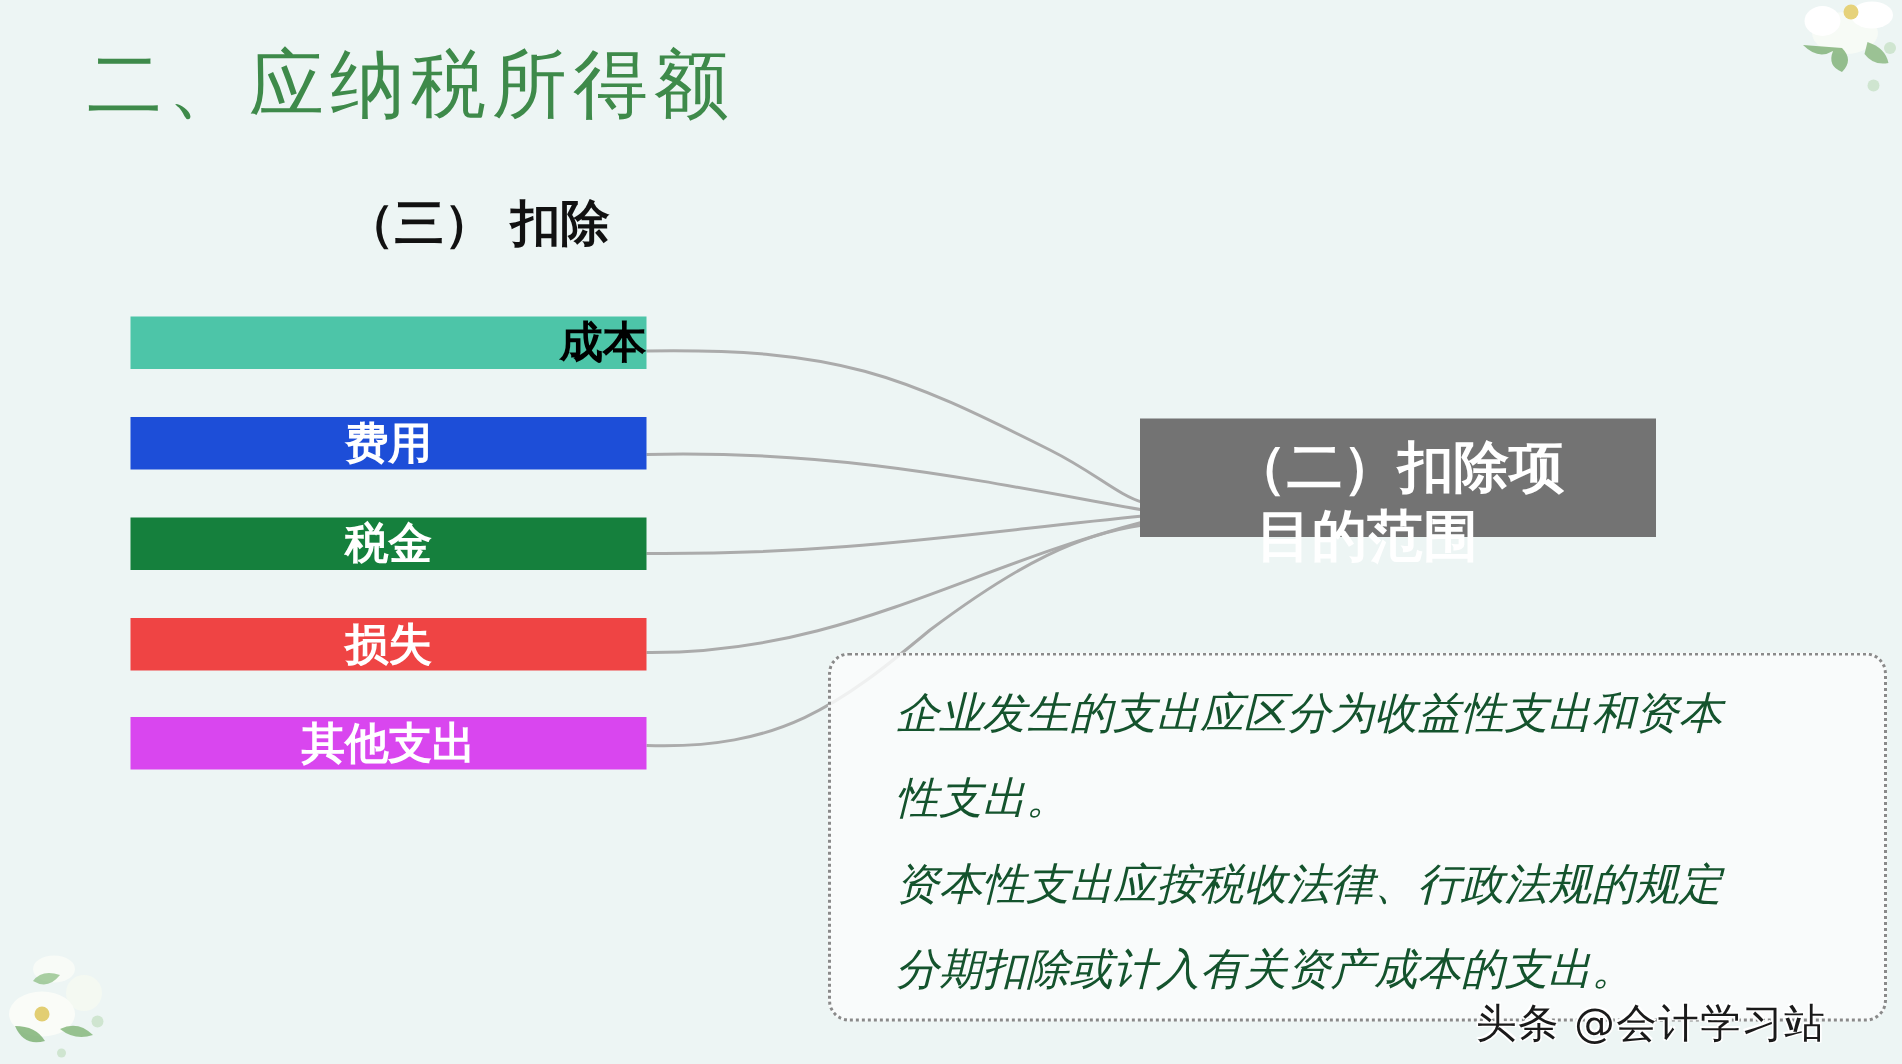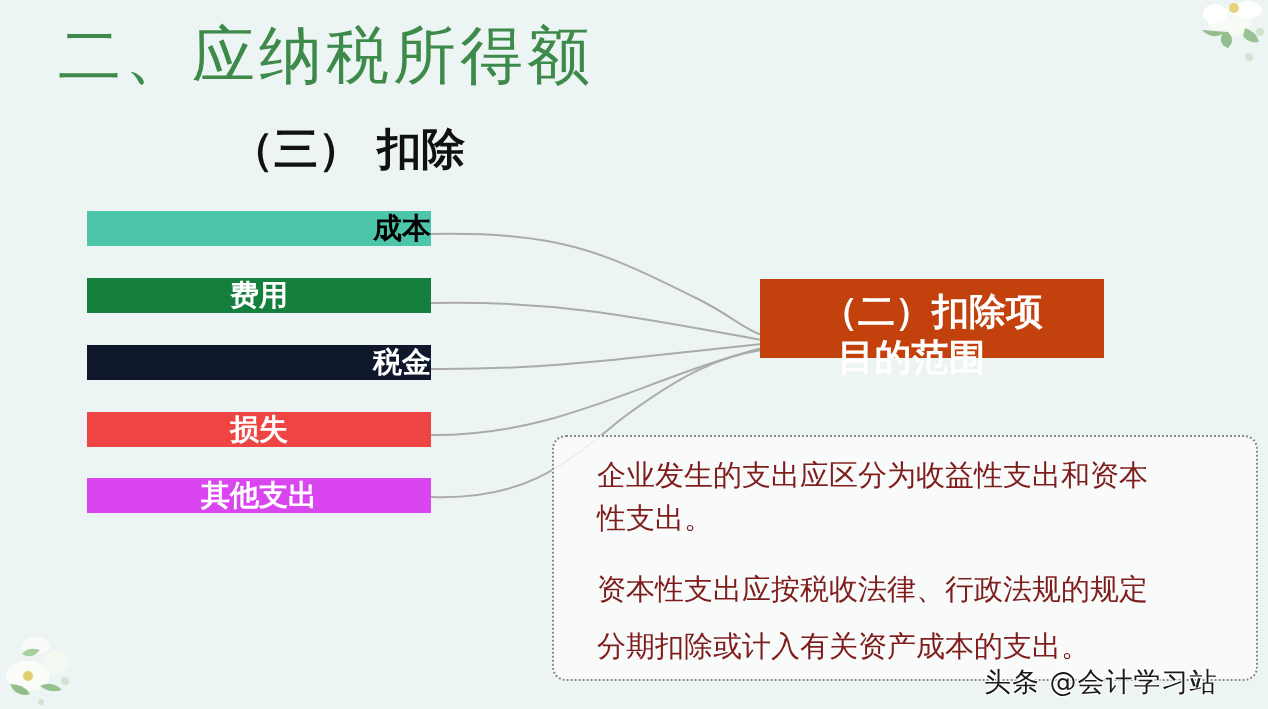--- a/index.html
+++ b/index.html
@@ -3,50 +3,50 @@
 <meta charset="utf-8">
 <style>
   html, body { margin: 0; padding: 0; }
   body {
     width: 1268px; height: 709px; overflow: hidden; position: relative;
     background: #EDF5F4;
     font-family: "DejaVu Sans", "Liberation Sans", sans-serif;
   }
   .title {
     position: absolute; left: 58px; top: 26px;
-    font-size: 63px; color: #3E8A4A; letter-spacing: 4px; line-height: 60px;
+    font-size: 50px; color: #3E8A4A; letter-spacing: 4px; line-height: 60px;
     font-weight: normal;
   }
   .subtitle {
     position: absolute; left: 230px; top: 124px;
-    font-size: 44px; font-weight: bold; color: #111; line-height: 50px;
+    font-size: 33px; font-weight: bold; color: #111; line-height: 50px;
   }
   .cat {
     position: absolute; left: 87px; width: 344px; height: 35px;
     display: flex; align-items: center; justify-content: center;
     font-size: 29px; font-weight: bold; color: #fff;
     box-sizing: border-box;
   }
   .cat.right { justify-content: flex-end; color: #000; padding-right: 0; }
   .target {
     position: absolute; left: 760px; top: 279px; width: 344px; height: 79px;
-    background: #c2410c; color: #fff; font-weight: bold;
+    background: #737373; color: #fff; font-weight: bold;
     font-size: 37px; line-height: 46px; box-sizing: border-box;
     padding-top: 10px; text-align: center;
   }
   .target .l1 { display:block; padding-left: 0px; }
   .target .l2 { display:block; padding-right: 60px; padding-left: 19px; }
   .note {
     position: absolute; left: 552px; top: 435px; width: 706px; height: 246px;
     border: 2px dotted #8a8a8a; border-radius: 14px; box-sizing: border-box;
     background: rgba(250,252,252,0.85);
   }
   .note p {
     margin: 0; position: absolute; left: 43px;
-    font-size: 29px; color: #7f1d1d; line-height: 57px;
+    font-size: 29px; color: #14532d; line-height: 57px; font-style: italic;
   }
   .watermark {
     position: absolute; left: 984px; top: 664px;
     font-size: 27px; color: #1a1a1a; letter-spacing: 1px;
     text-shadow: 1px 1px 0 #fff, -1px -1px 0 #fff, 1px -1px 0 #fff, -1px 1px 0 #fff;
   }
   svg.links { position: absolute; left: 0; top: 0; }
   .flower { position: absolute; }
 </style>
 </head>
@@ -83,38 +83,38 @@
   <circle cx="65" cy="49" r="4" fill="#CFE5D0"></circle>
   <circle cx="41" cy="70" r="3" fill="#CFE5D0"></circle>
 </svg>
 
 <div class="title">二、应纳税所得额</div>
 <div class="subtitle">（三） 扣除</div>
 
 <div class="cat right" style="top:211px; background:#4DC5A8;">
   <span>成本</span>
 </div>
-<div class="cat" style="top:278px; background:#15803d;">
+<div class="cat" style="top:278px; background:#1d4ed8;">
   <span>费用</span>
 </div>
-<div class="cat" style="top:345px; background:#0f172a;justify-content:flex-end;">
+<div class="cat" style="top:345px; background:#15803d;">
   <span>税金</span>
 </div>
 <div class="cat" style="top:412px; background:#ef4444;">
   <span>损失</span>
 </div>
 <div class="cat" style="top:478px; background:#d946ef;">
   <span>其他支出</span>
 </div>
 
 <div class="target">
   <span class="l1">（二）扣除项</span>
   <span class="l2">目的范围</span>
 </div>
 
 <div class="note">
   <p style="top:10px;">企业发生的支出应区分为收益性支出和资本</p>
-  <p style="top:53px;">性支出。</p>
+  <p style="top:67px;">性支出。</p>
   <p style="top:181px;">分期扣除或计入有关资产成本的支出。</p>
   <p style="top:124px;">资本性支出应按税收法律、行政法规的规定</p>
 </div>
 
 <div class="watermark">头条 @会计学习站</div>
 
 </body></html>

